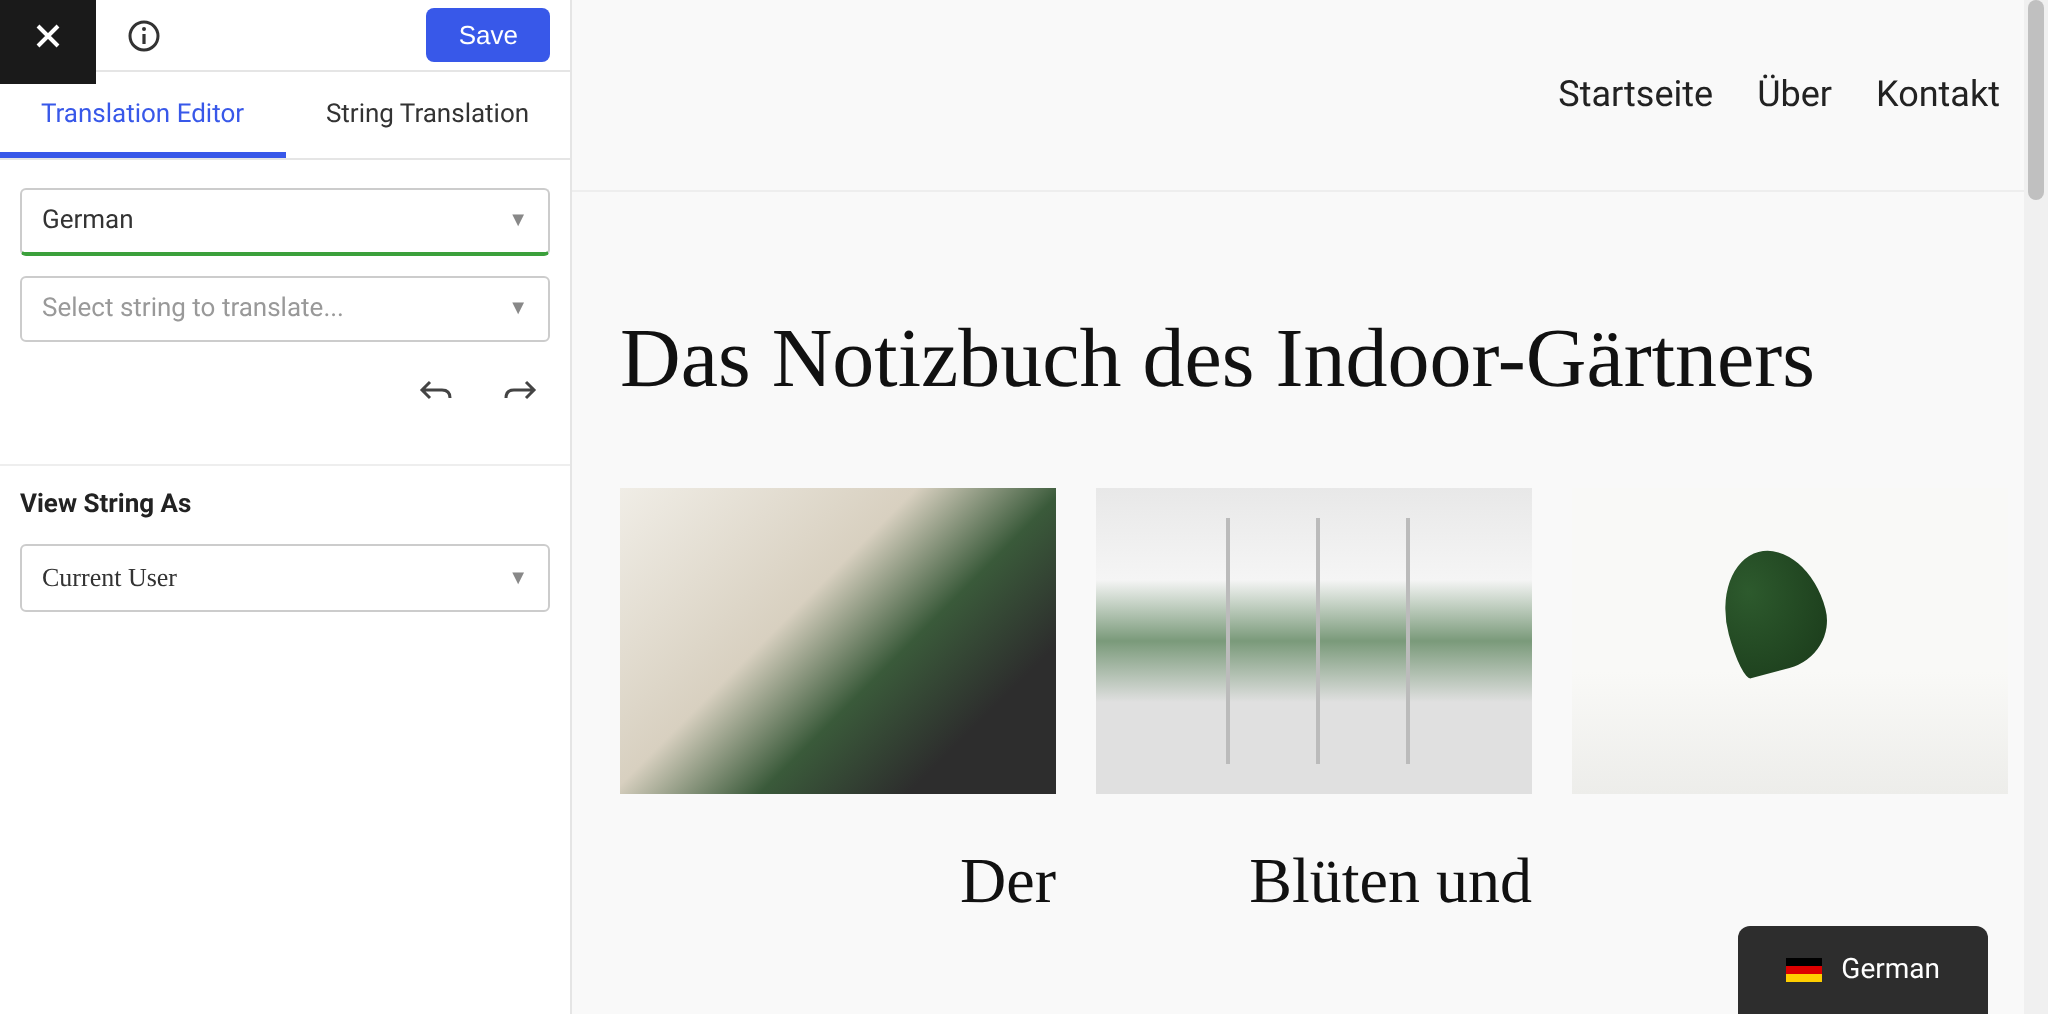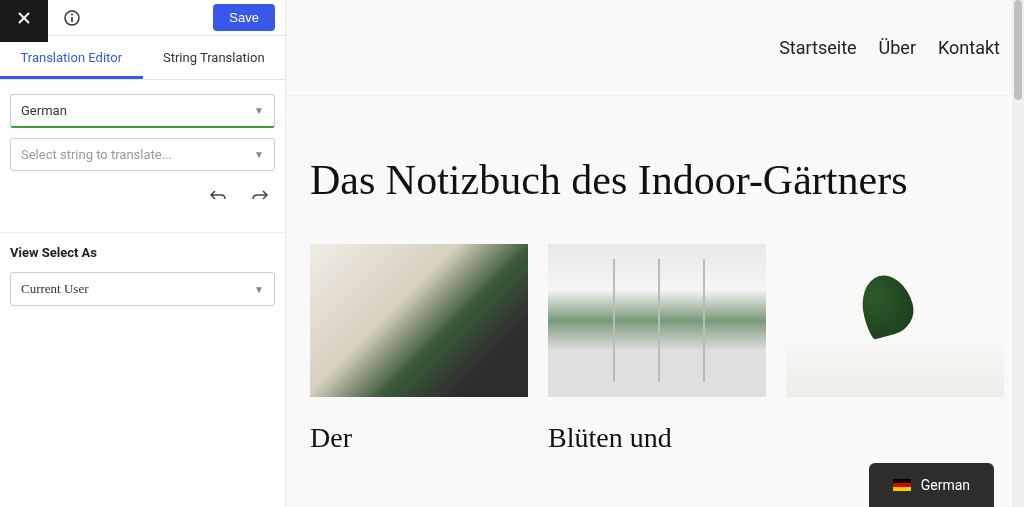--- a/index.html
+++ b/index.html
@@ -169,24 +169,25 @@
     }
     .card-img {
       width: 218px;
       height: 153px;
       background: #ddd;
       position: relative;
       overflow: hidden;
     }
     .card-title {
       font-family: Georgia, 'Times New Roman', serif;
-      font-size: 28px;
+      font-size: 32px;
       color: #111;
       margin-top: 24px;
       line-height: 1.2;
+      text-align: right;
     }
     
     .img1 {
       background: linear-gradient(135deg, #f0ede6 0%, #d8d0c0 40%, #3a5a3a 60%, #2d2d2d 80%);
     }
     .img2 {
       background: linear-gradient(180deg, #e8e8e8 0%, #f5f5f5 30%, #7a9a7a 50%, #e0e0e0 70%);
     }
     .img2::before {
       content: '';
@@ -283,21 +284,21 @@
       </span>
       <span class="nav-arrow">
         <svg width="18" height="14" viewBox="0 0 18 14">
             <path d="M12 3 L16 7 L12 11 M16 7 L6 7 Q2 7 2 11" stroke="#444" stroke-width="1.5" fill="none"></path>
           </svg>
       </span>
     </div>
   </div>
 
   <div class="section-divider"></div>
-  <div class="section-label">View Select As</div>
+  <div class="section-label">View String As</div>
   <div class="controls-lower">
     <div class="select">
       <span>Current User</span>
       <span class="select-caret">▼</span>
     </div>
   </div>
 </div>
 
 <div class="preview">
   <div class="preview-header">

